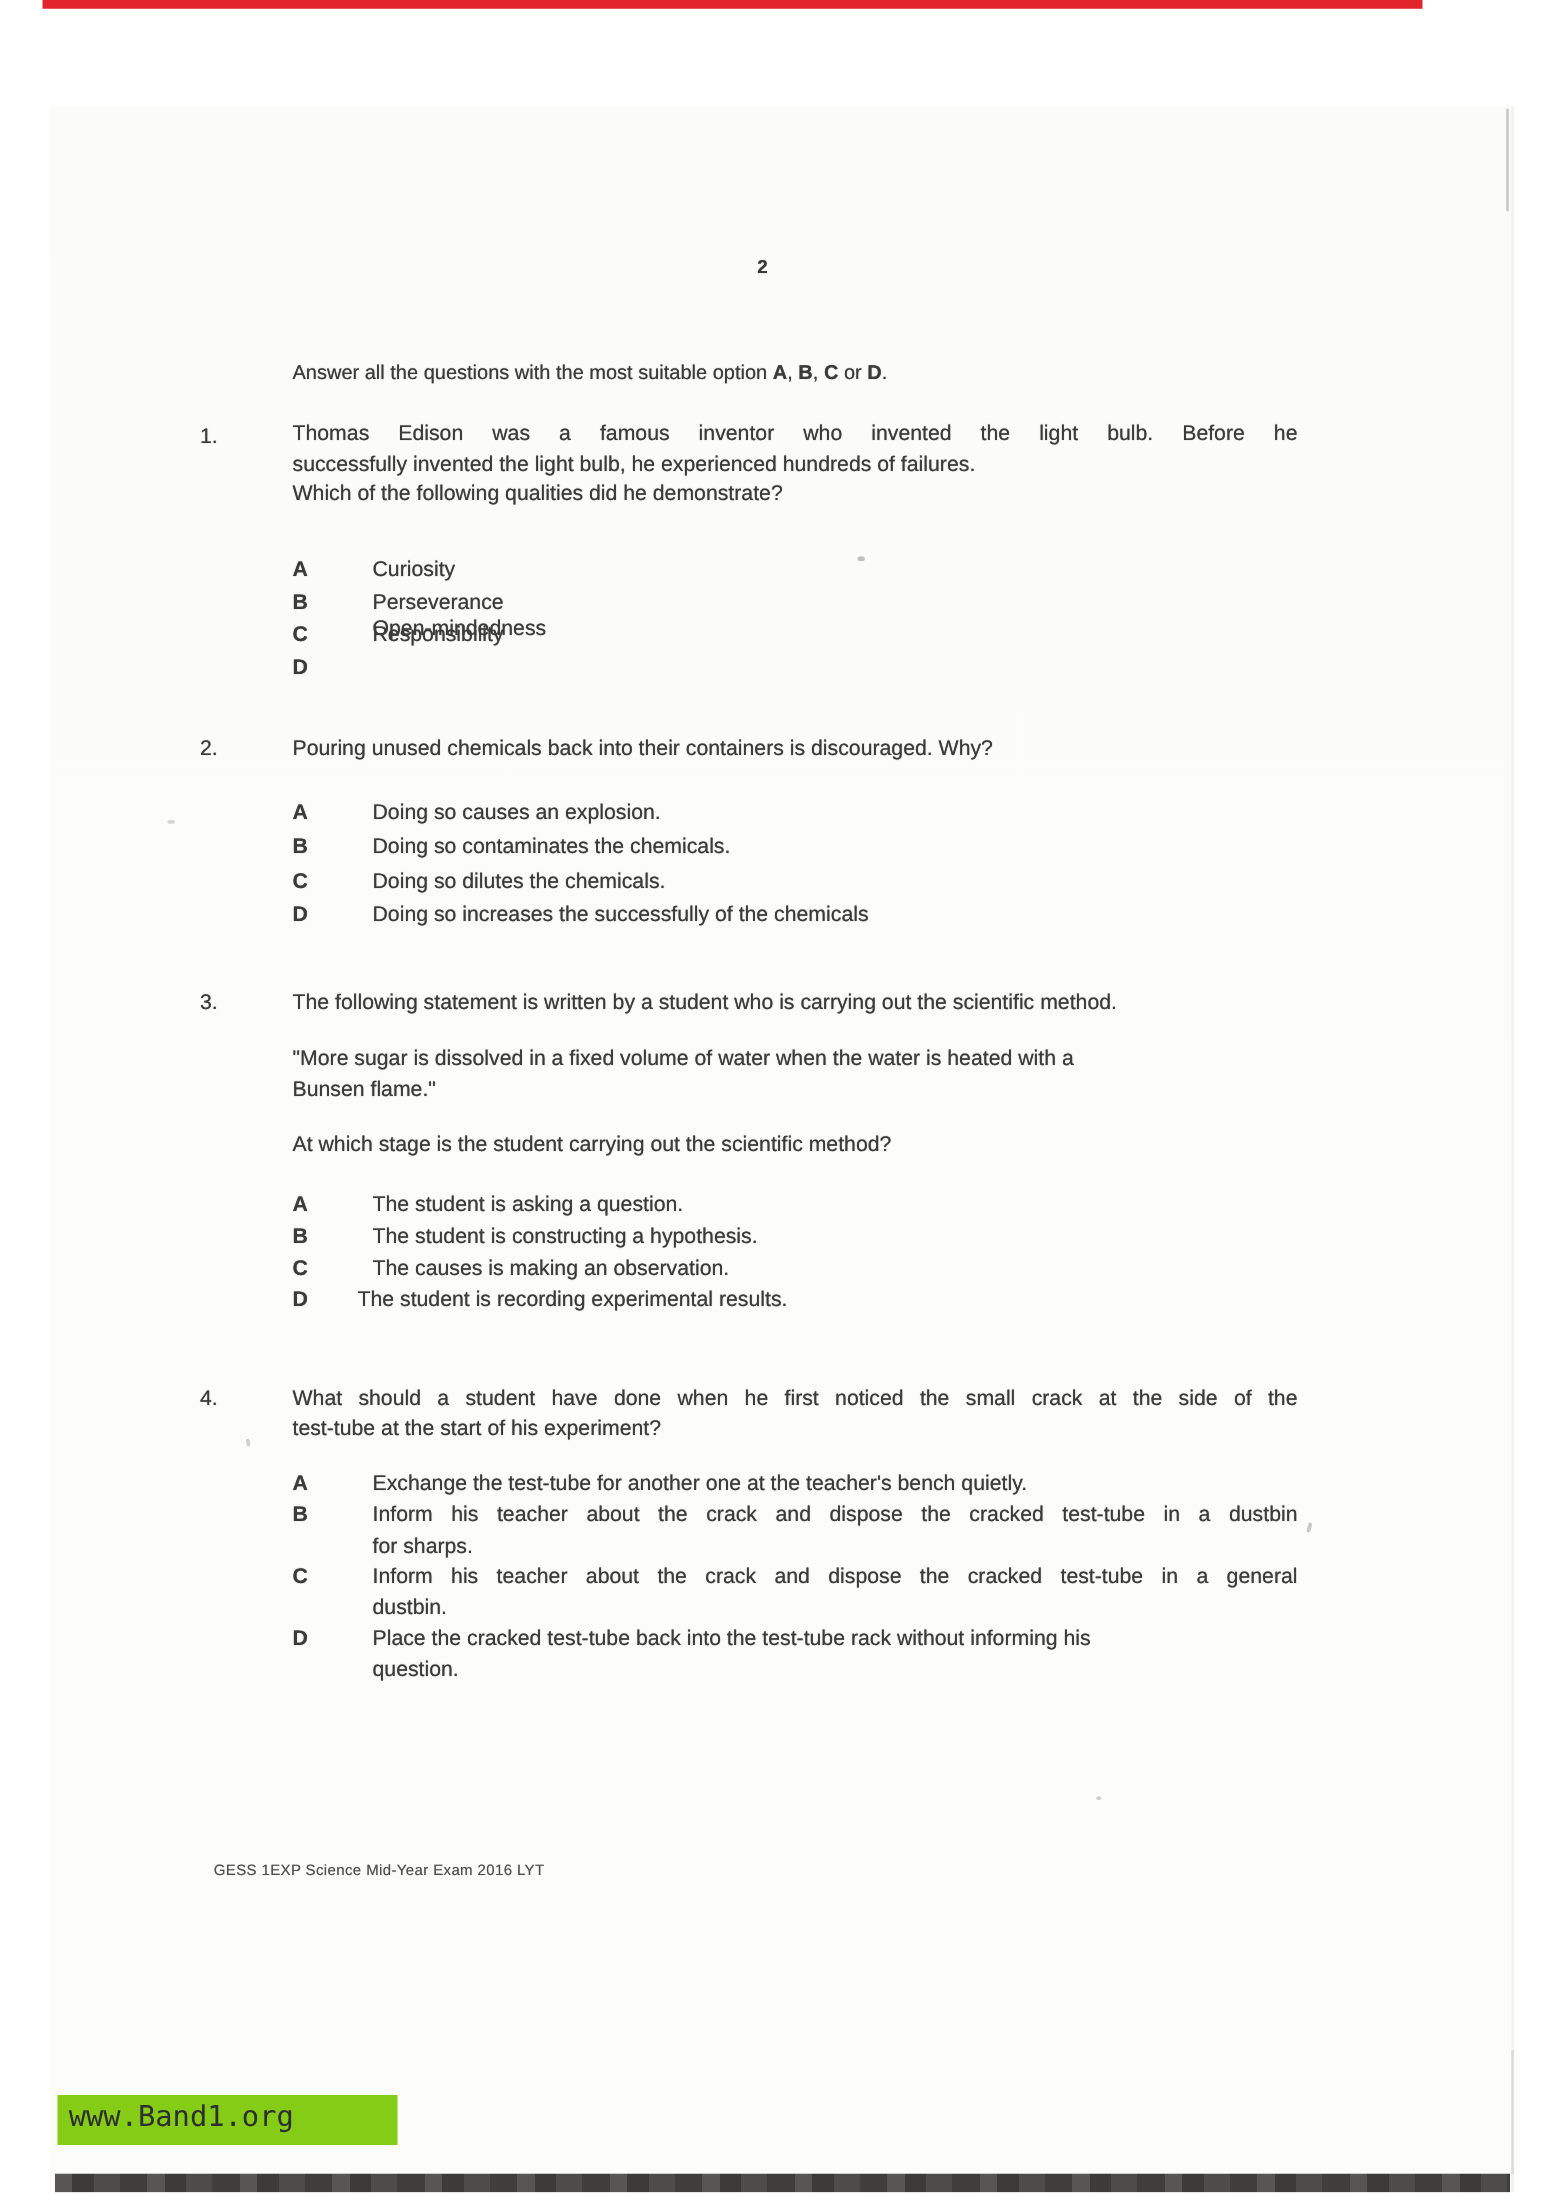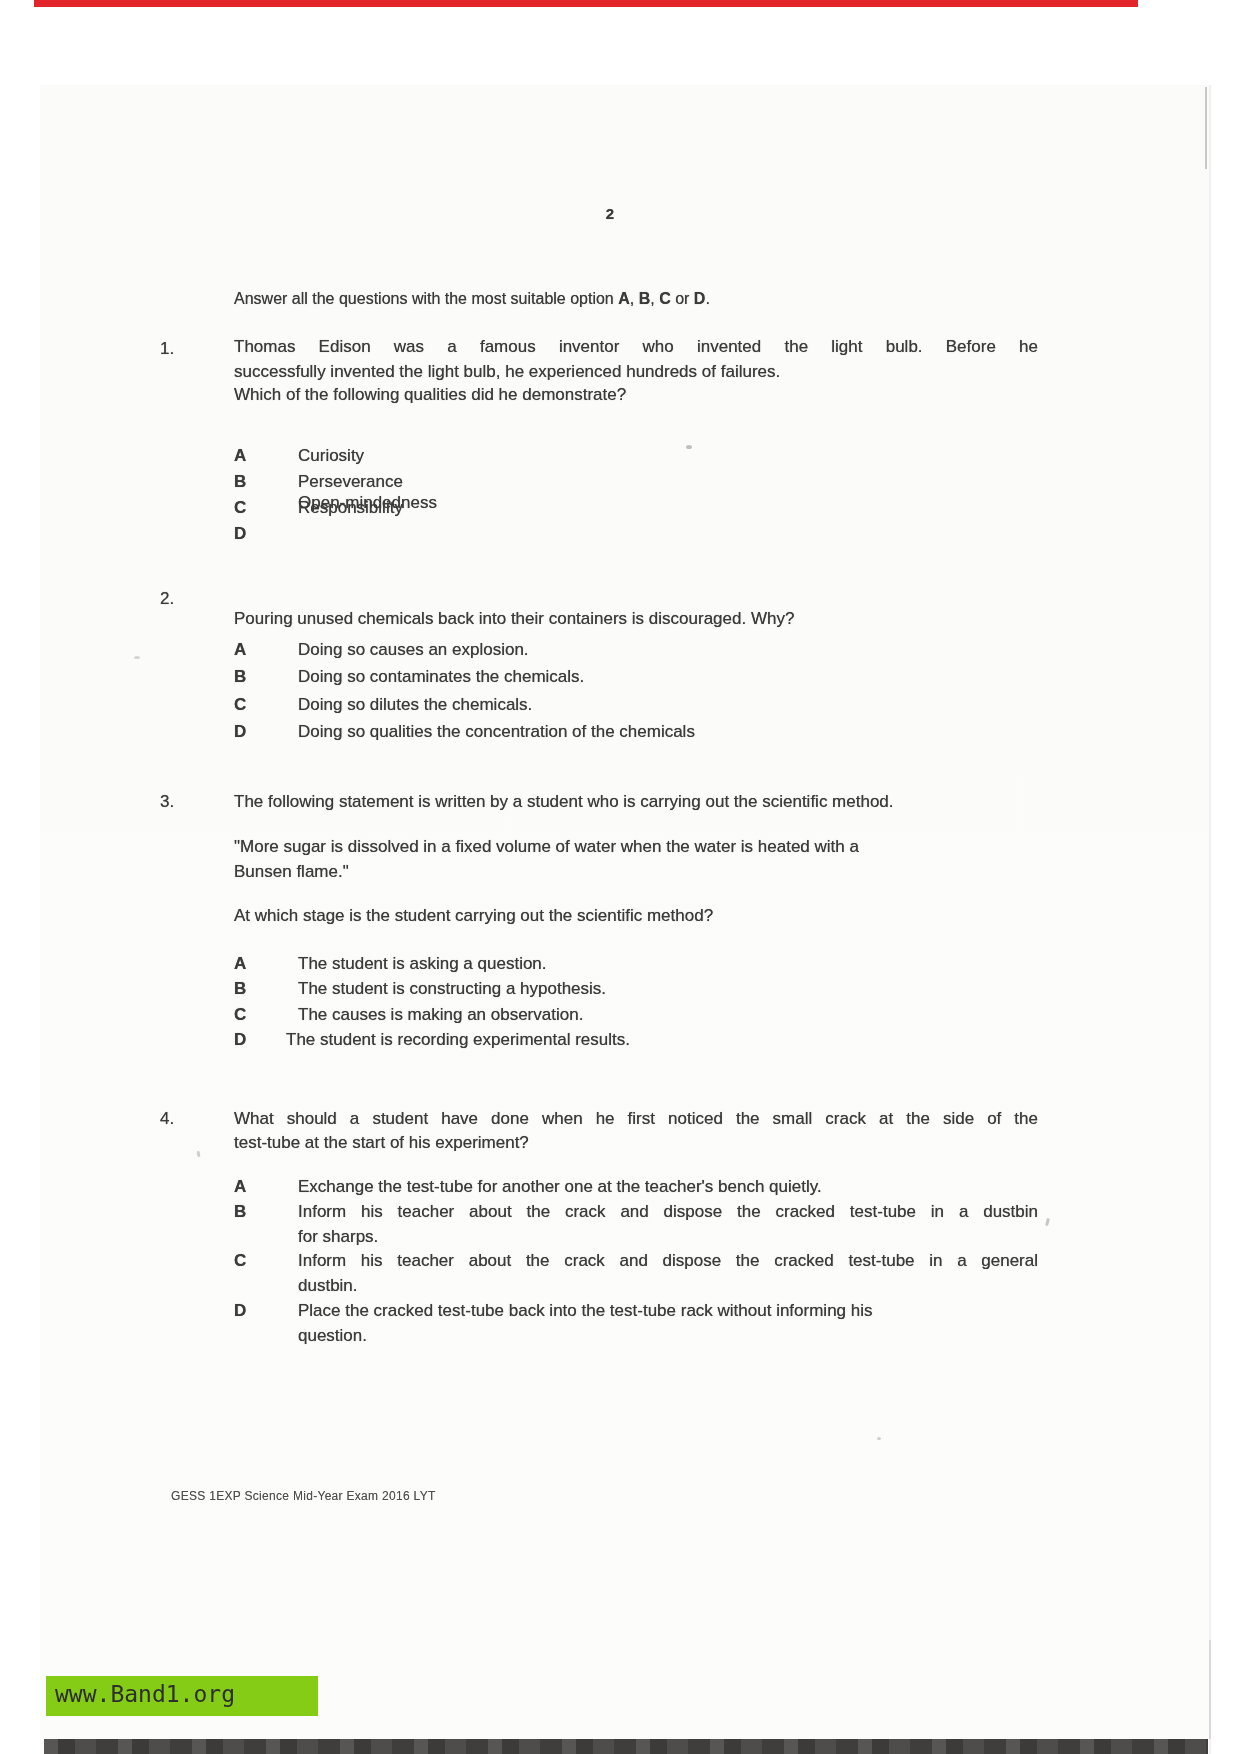--- a/index.html
+++ b/index.html
@@ -76,29 +76,29 @@
       <div class="ln" style="left: 234px; top: 384px;">Which of the following qualities did he demonstrate?</div>
       <div class="ln letter" style="left: 234px; top: 445px;">A</div>
       <div class="ln" style="left: 298px; top: 445px;">Curiosity</div>
       <div class="ln letter" style="left: 234px; top: 471px;">B</div>
       <div class="ln" style="left: 298px; top: 471px;">Perseverance</div>
       <div class="ln letter" style="left: 234px; top: 497px;">C</div>
       <div class="ln" style="left: 298px; top: 497px;">Responsibility</div>
       <div class="ln letter" style="left: 234px; top: 523px;">D</div>
       <div class="ln" style="left: 298px; top: 492px;">Open-mindedness</div>
       <div class="ln qnum" style="left: 160px; top: 588px;">2.</div>
-      <div class="ln" style="left: 234px; top: 588px; margin-top: 20px;">Pouring unused chemicals back into their containers is discouraged. Why?</div>
+      <div class="ln" style="left: 234px; top: 588px;">Pouring unused chemicals back into their containers is discouraged. Why?</div>
       <div class="ln letter" style="left: 234px; top: 639px;">A</div>
       <div class="ln" style="left: 298px; top: 639px;">Doing so causes an explosion.</div>
       <div class="ln letter" style="left: 234px; top: 666.3px;">B</div>
       <div class="ln" style="left: 298px; top: 666.3px;">Doing so contaminates the chemicals.</div>
       <div class="ln letter" style="left: 234px; top: 693.6px;">C</div>
       <div class="ln" style="left: 298px; top: 693.6px;">Doing so dilutes the chemicals.</div>
       <div class="ln letter" style="left: 234px; top: 720.9px;">D</div>
-      <div class="ln" style="left: 298px; top: 720.9px;">Doing so qualities the concentration of the chemicals</div>
+      <div class="ln" style="left: 298px; top: 720.9px;">Doing so increases the successfully of the chemicals</div>
       <div class="ln qnum" style="left: 160px; top: 791px;">3.</div>
       <div class="ln" style="left: 234px; top: 791px;">The following statement is written by a student who is carrying out the scientific method.</div>
       <div class="ln" style="left: 234px; top: 836px;">"More sugar is dissolved in a fixed volume of water when the water is heated with a</div>
       <div class="ln" style="left: 234px; top: 860.5px;">Bunsen flame."</div>
       <div class="ln" style="left: 234px; top: 905px;">At which stage is the student carrying out the scientific method?</div>
       <div class="ln letter" style="left: 234px; top: 953px;">A</div>
       <div class="ln" style="left: 298px; top: 953px;">The student is asking a question.</div>
       <div class="ln letter" style="left: 234px; top: 978.3px;">B</div>
       <div class="ln" style="left: 298px; top: 978.3px;">The student is constructing a hypothesis.</div>
       <div class="ln letter" style="left: 234px; top: 1003.6px;">C</div>

